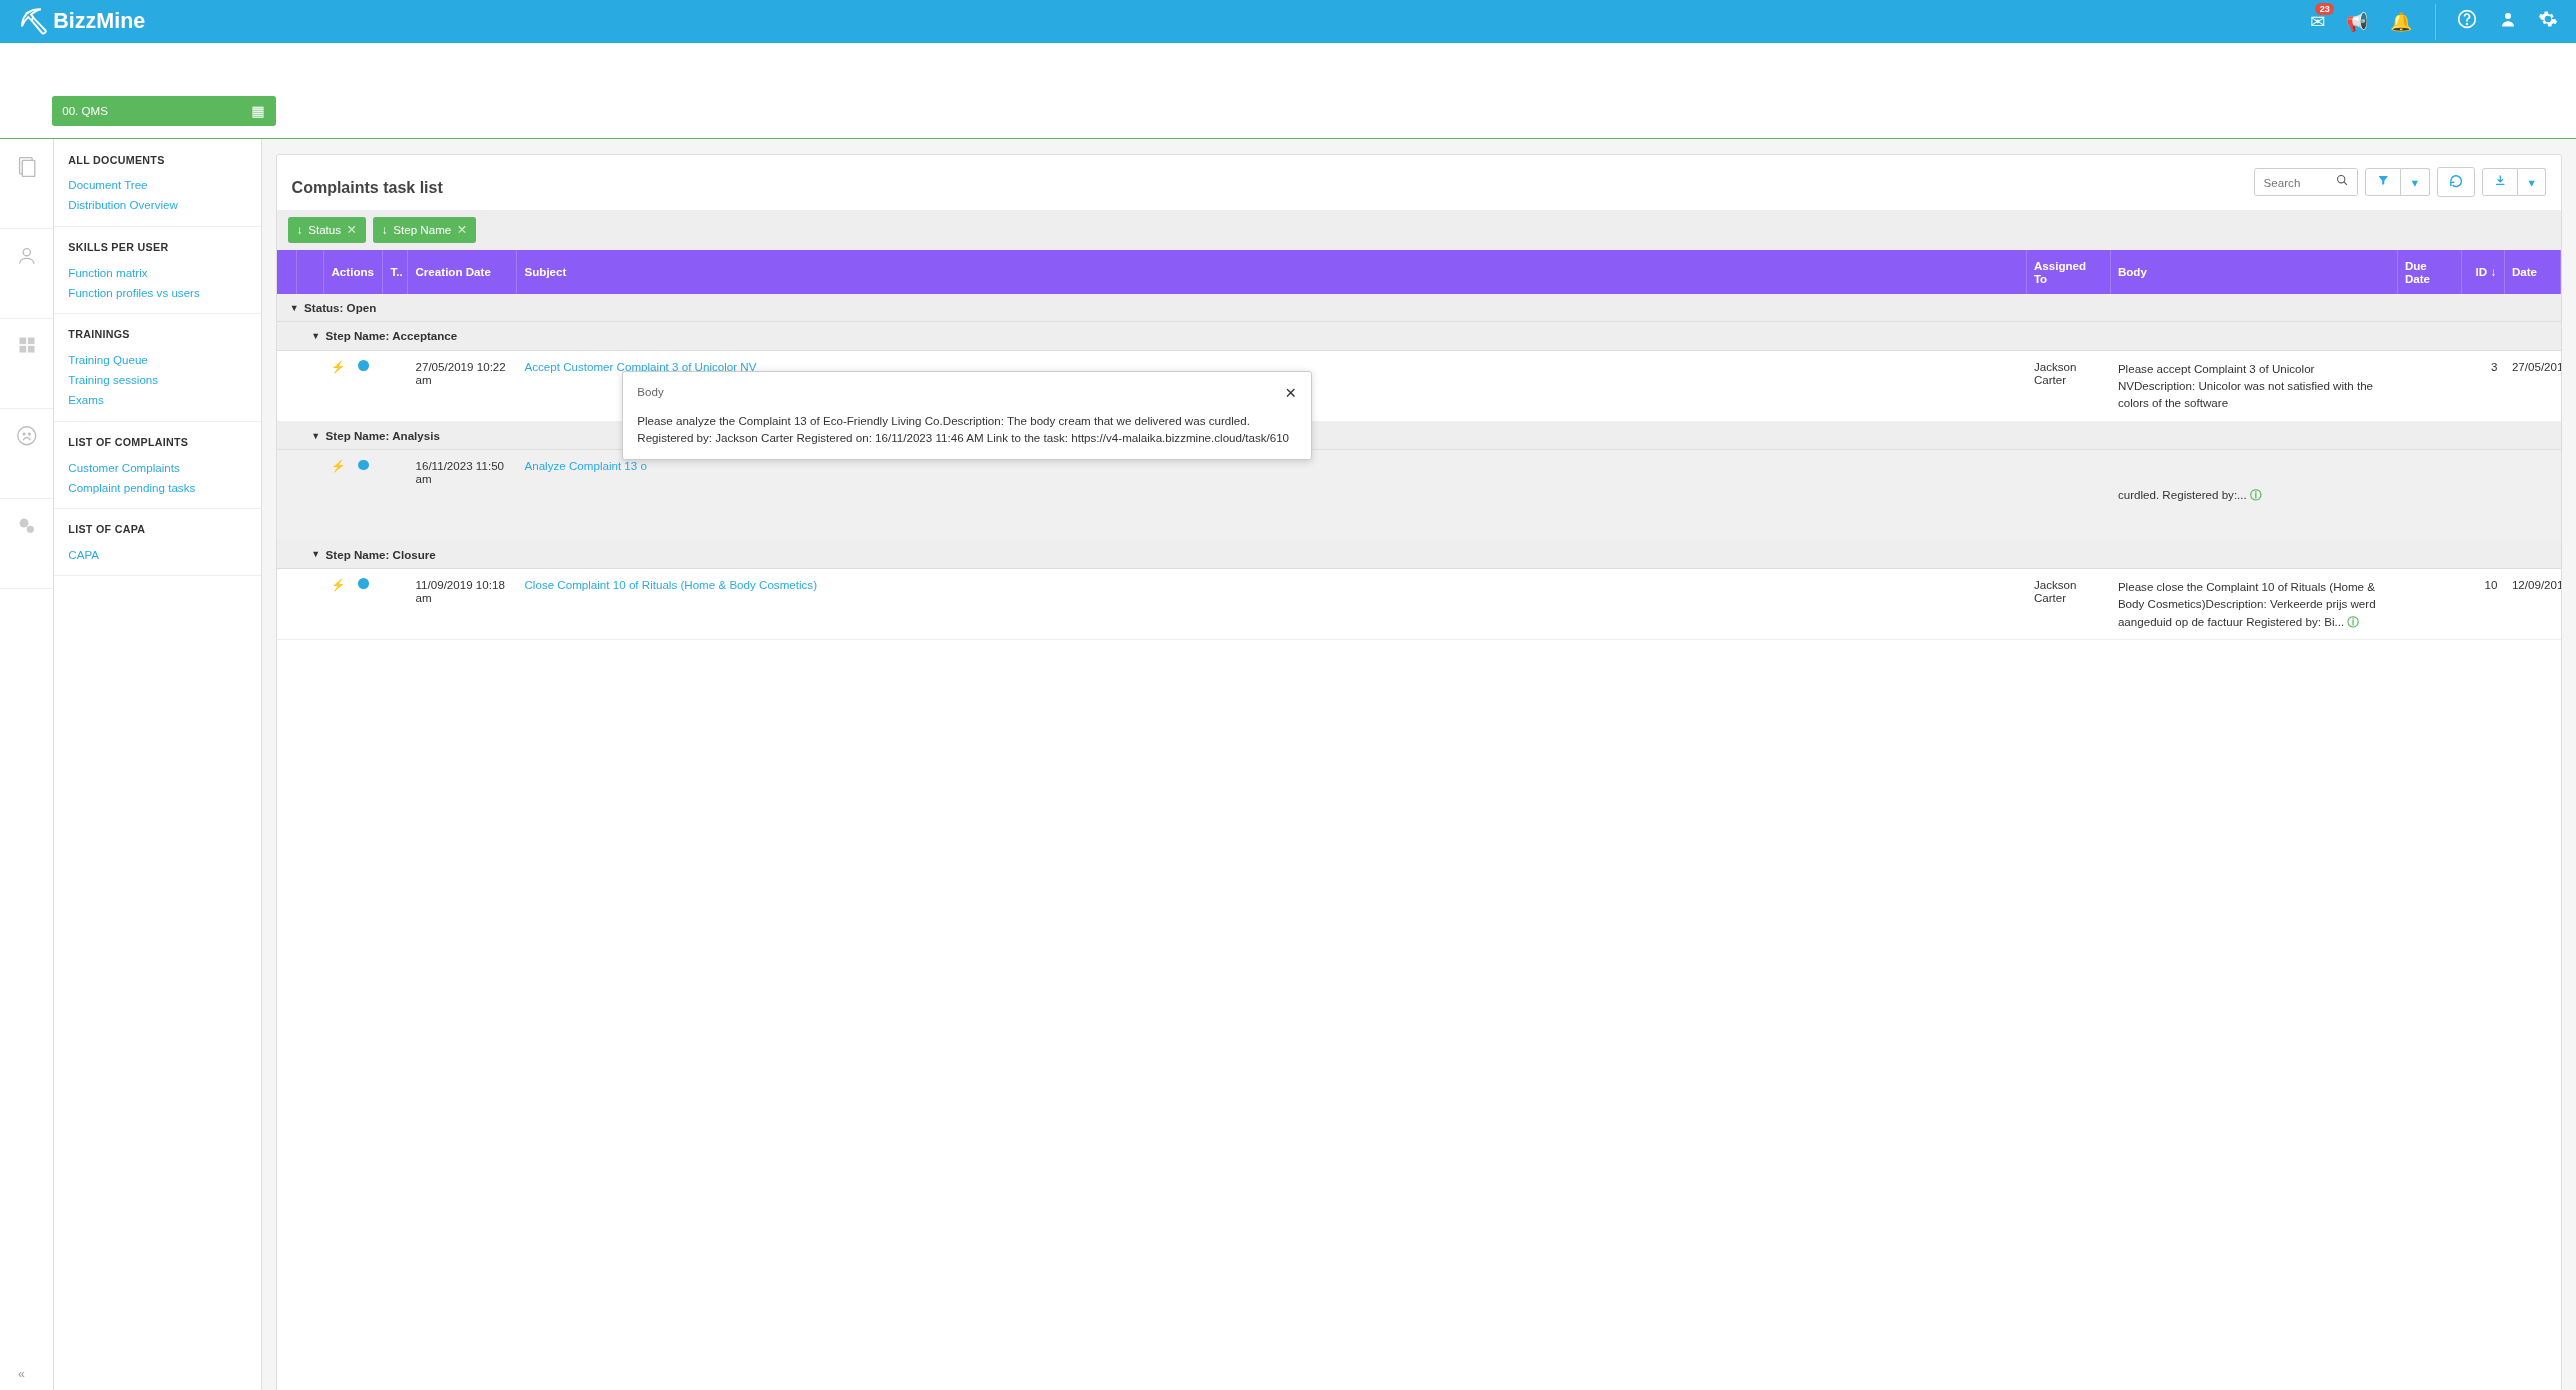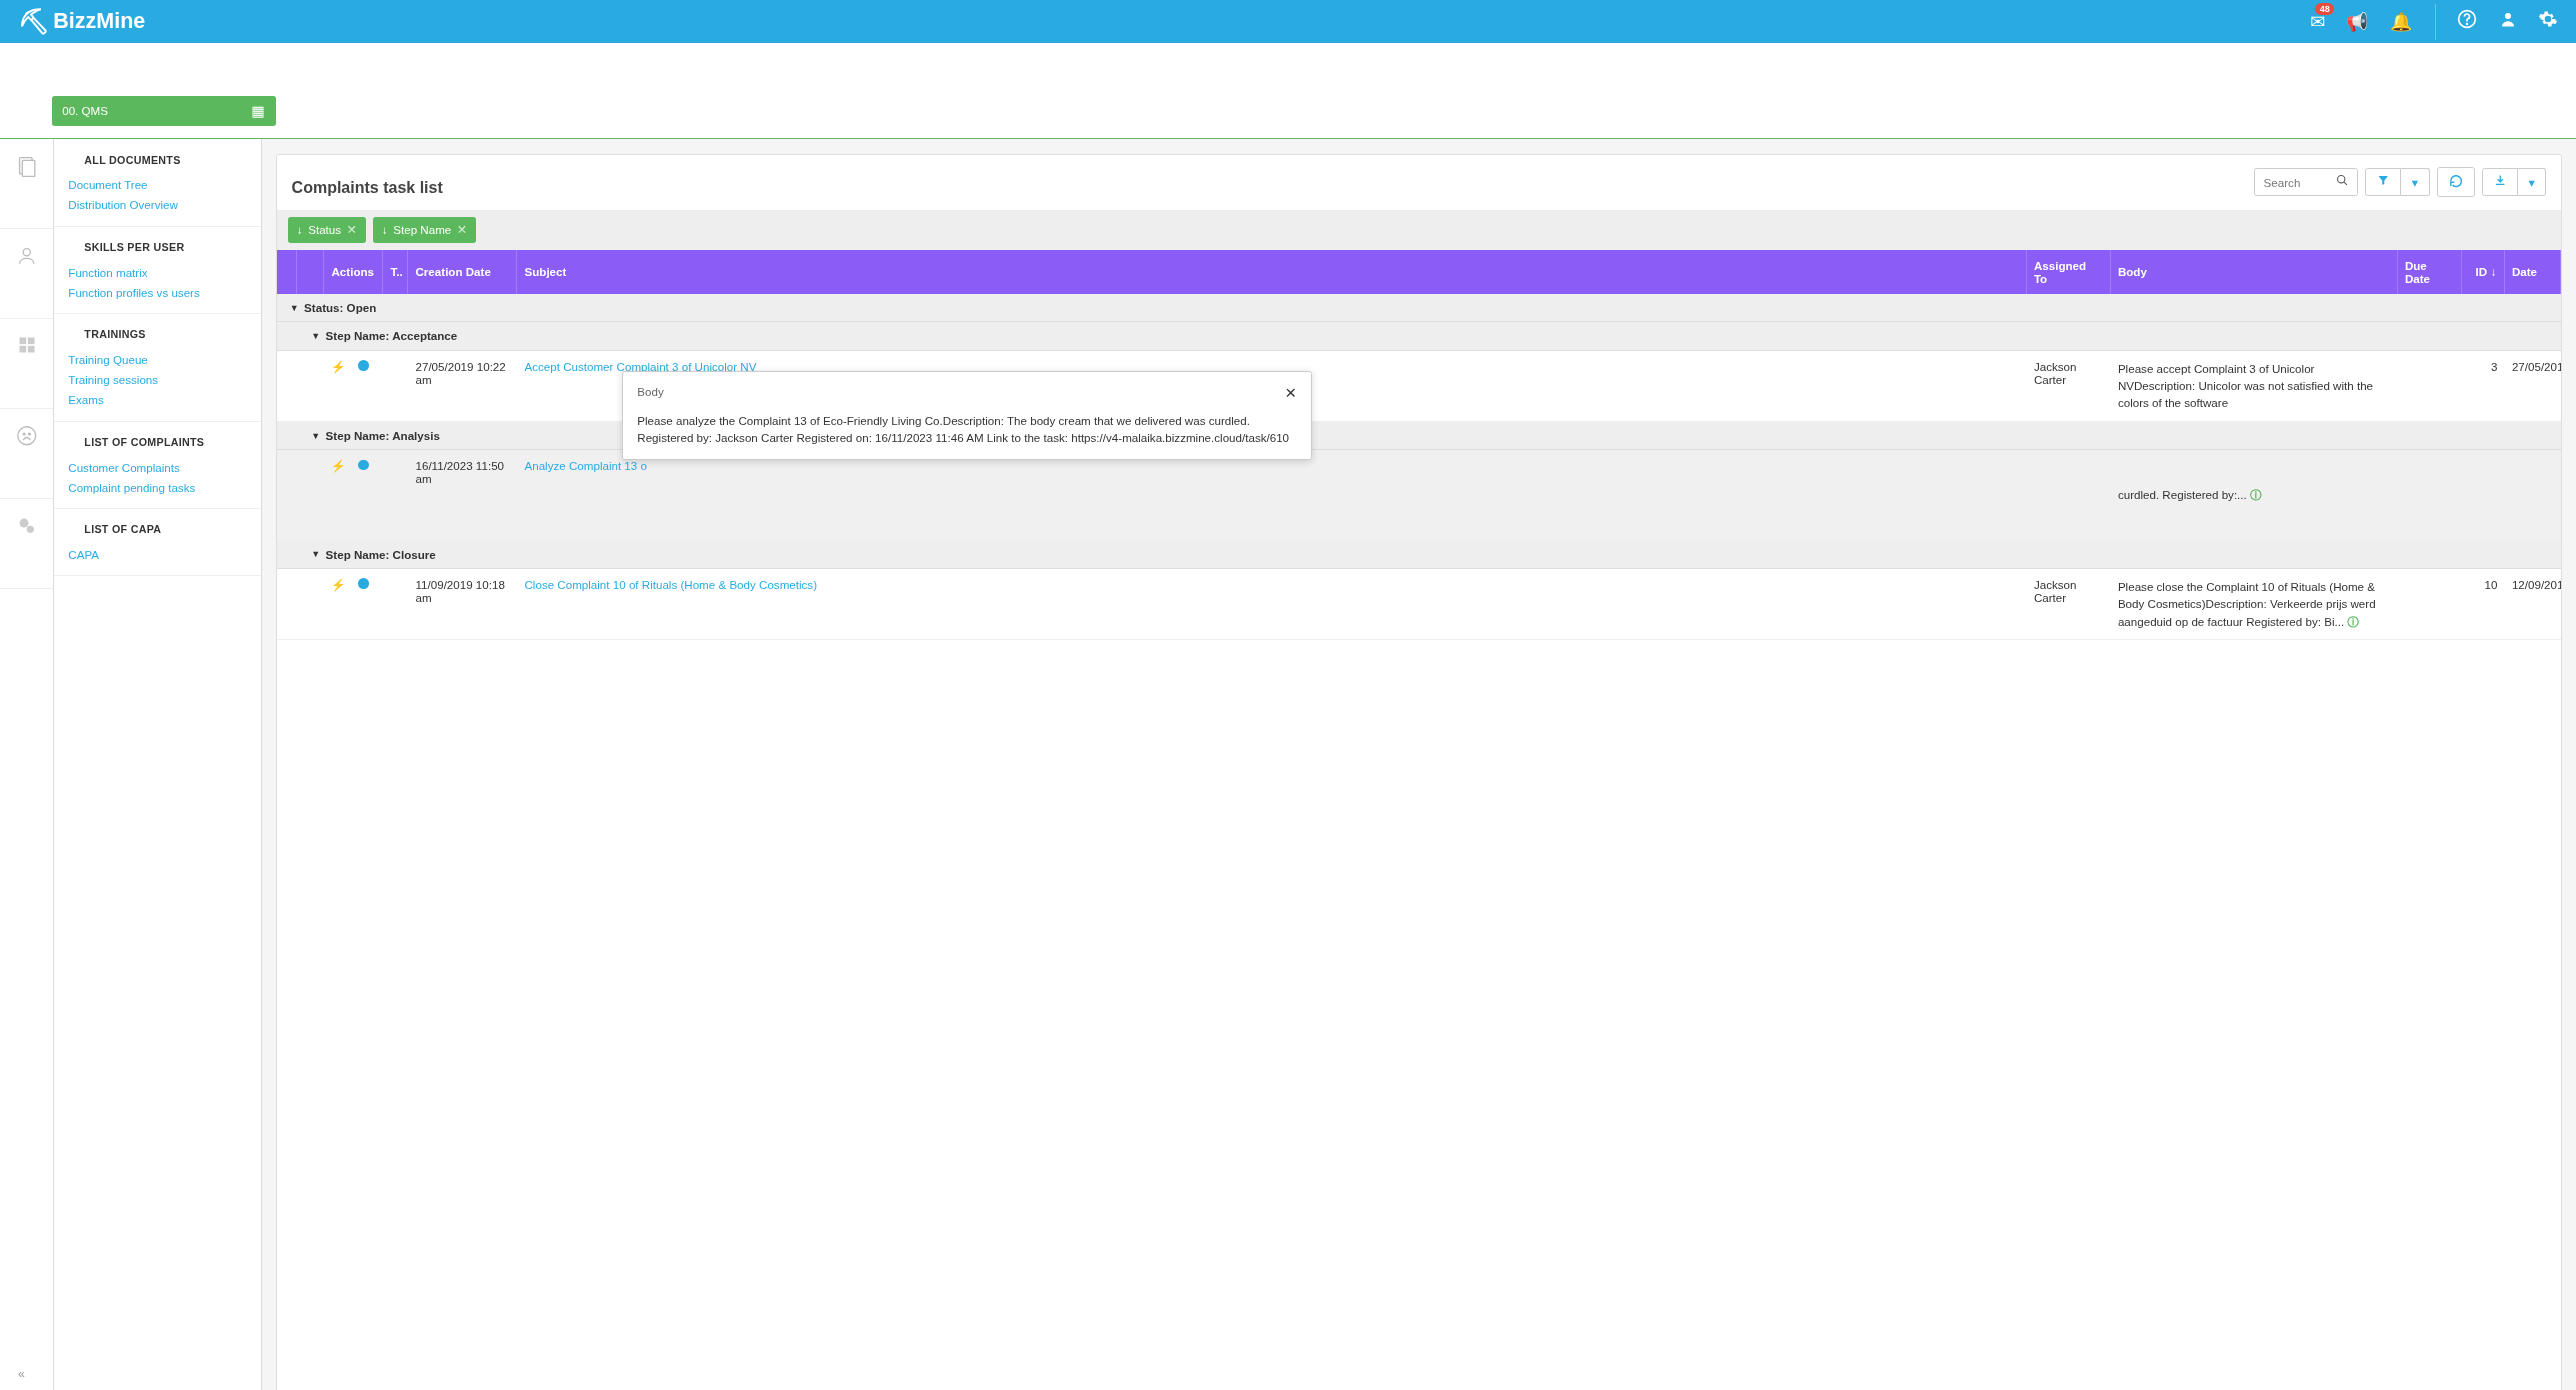--- a/index.html
+++ b/index.html
@@ -23,21 +23,21 @@
 
 .workspace-row { padding: 12.5px; border-bottom: 0.9px solid #ddd; display:flex; }
 .workspace-badge { background: #5cb85c; color: #fff; padding: 7.2px 10.7px; border-radius: 2.7px; display: flex; justify-content: space-between; align-items: center; flex:1;margin-top:40px; }
 .workspace-badge-icon { font-size: 14.3px; }
 
 
 .rail-icon { height: 90px; display: flex; align-items: flex-start; justify-content: center; padding-top: 16px; color: #bbb; font-size: 20px; border-bottom: 0.9px solid #eee; }
 
 
 .nav-section { padding: 14.3px 14.3px 10.7px; border-bottom: 0.9px solid #eee; }
-.nav-heading { font-weight: bold; font-size: 10.7px; color: #333; margin-bottom: 9px; letter-spacing: 0.3px; margin-left: 16px; }
+.nav-heading { font-weight: bold; font-size: 10.7px; color: #333; margin-bottom: 9px; letter-spacing: 0.3px; }
 .nav-link { display: block; color: #29abe2; font-size: 11.6px; padding: 3.6px 0; text-decoration: none; cursor: pointer; }
 
 
 .card { background: #fff; border: 0.9px solid #ddd; border-radius: 2.7px; flex: 1; display: flex; flex-direction: column; overflow: hidden; }
 .card-header { display: flex; align-items: flex-end; justify-content: space-between; padding: 12.5px 14.3px; }
 .card-title { font-size: 16px; font-weight: bold; color: #444; }
 .header-actions { display: flex; gap: 7.2px; align-items: center; }
 .search-box { border: 0.9px solid #ccc; border-radius: 2.7px; display: flex; align-items: center; overflow: hidden; }
 .search-box input { border: none; padding: 5.4px 9px; font-size: 11.6px; width: 72px; outline: none; }
 .search-box .search-btn { padding: 5.4px 9px; border: none; background: #fff; cursor: pointer; color: #555; }
@@ -96,21 +96,21 @@
 </head>
 <body>
 
 <div class="header">
   <div class="logo">
     <span class="logo-icon">⛏</span>
     <span>BizzMine</span>
   </div>
   <div class="header-icons">
     <span class="header-icon">
-      ✉<span class="badge">48</span>
+      ✉<span class="badge">23</span>
     </span>
     <span class="header-icon">📢</span>
     <span class="header-icon">🔔</span>
     <div class="header-divider"></div>
     <span class="header-icon">
       <svg width="20" height="20" viewBox="0 0 24 24" fill="none" stroke="white" stroke-width="2">
           <circle cx="12" cy="12" r="10"></circle>
           <path d="M9 9a3 3 0 1 1 4 2.8c-.7.4-1 1-1 1.7V15"></path>
           <circle cx="12" cy="18" r="0.5" fill="white"></circle>
         </svg>

